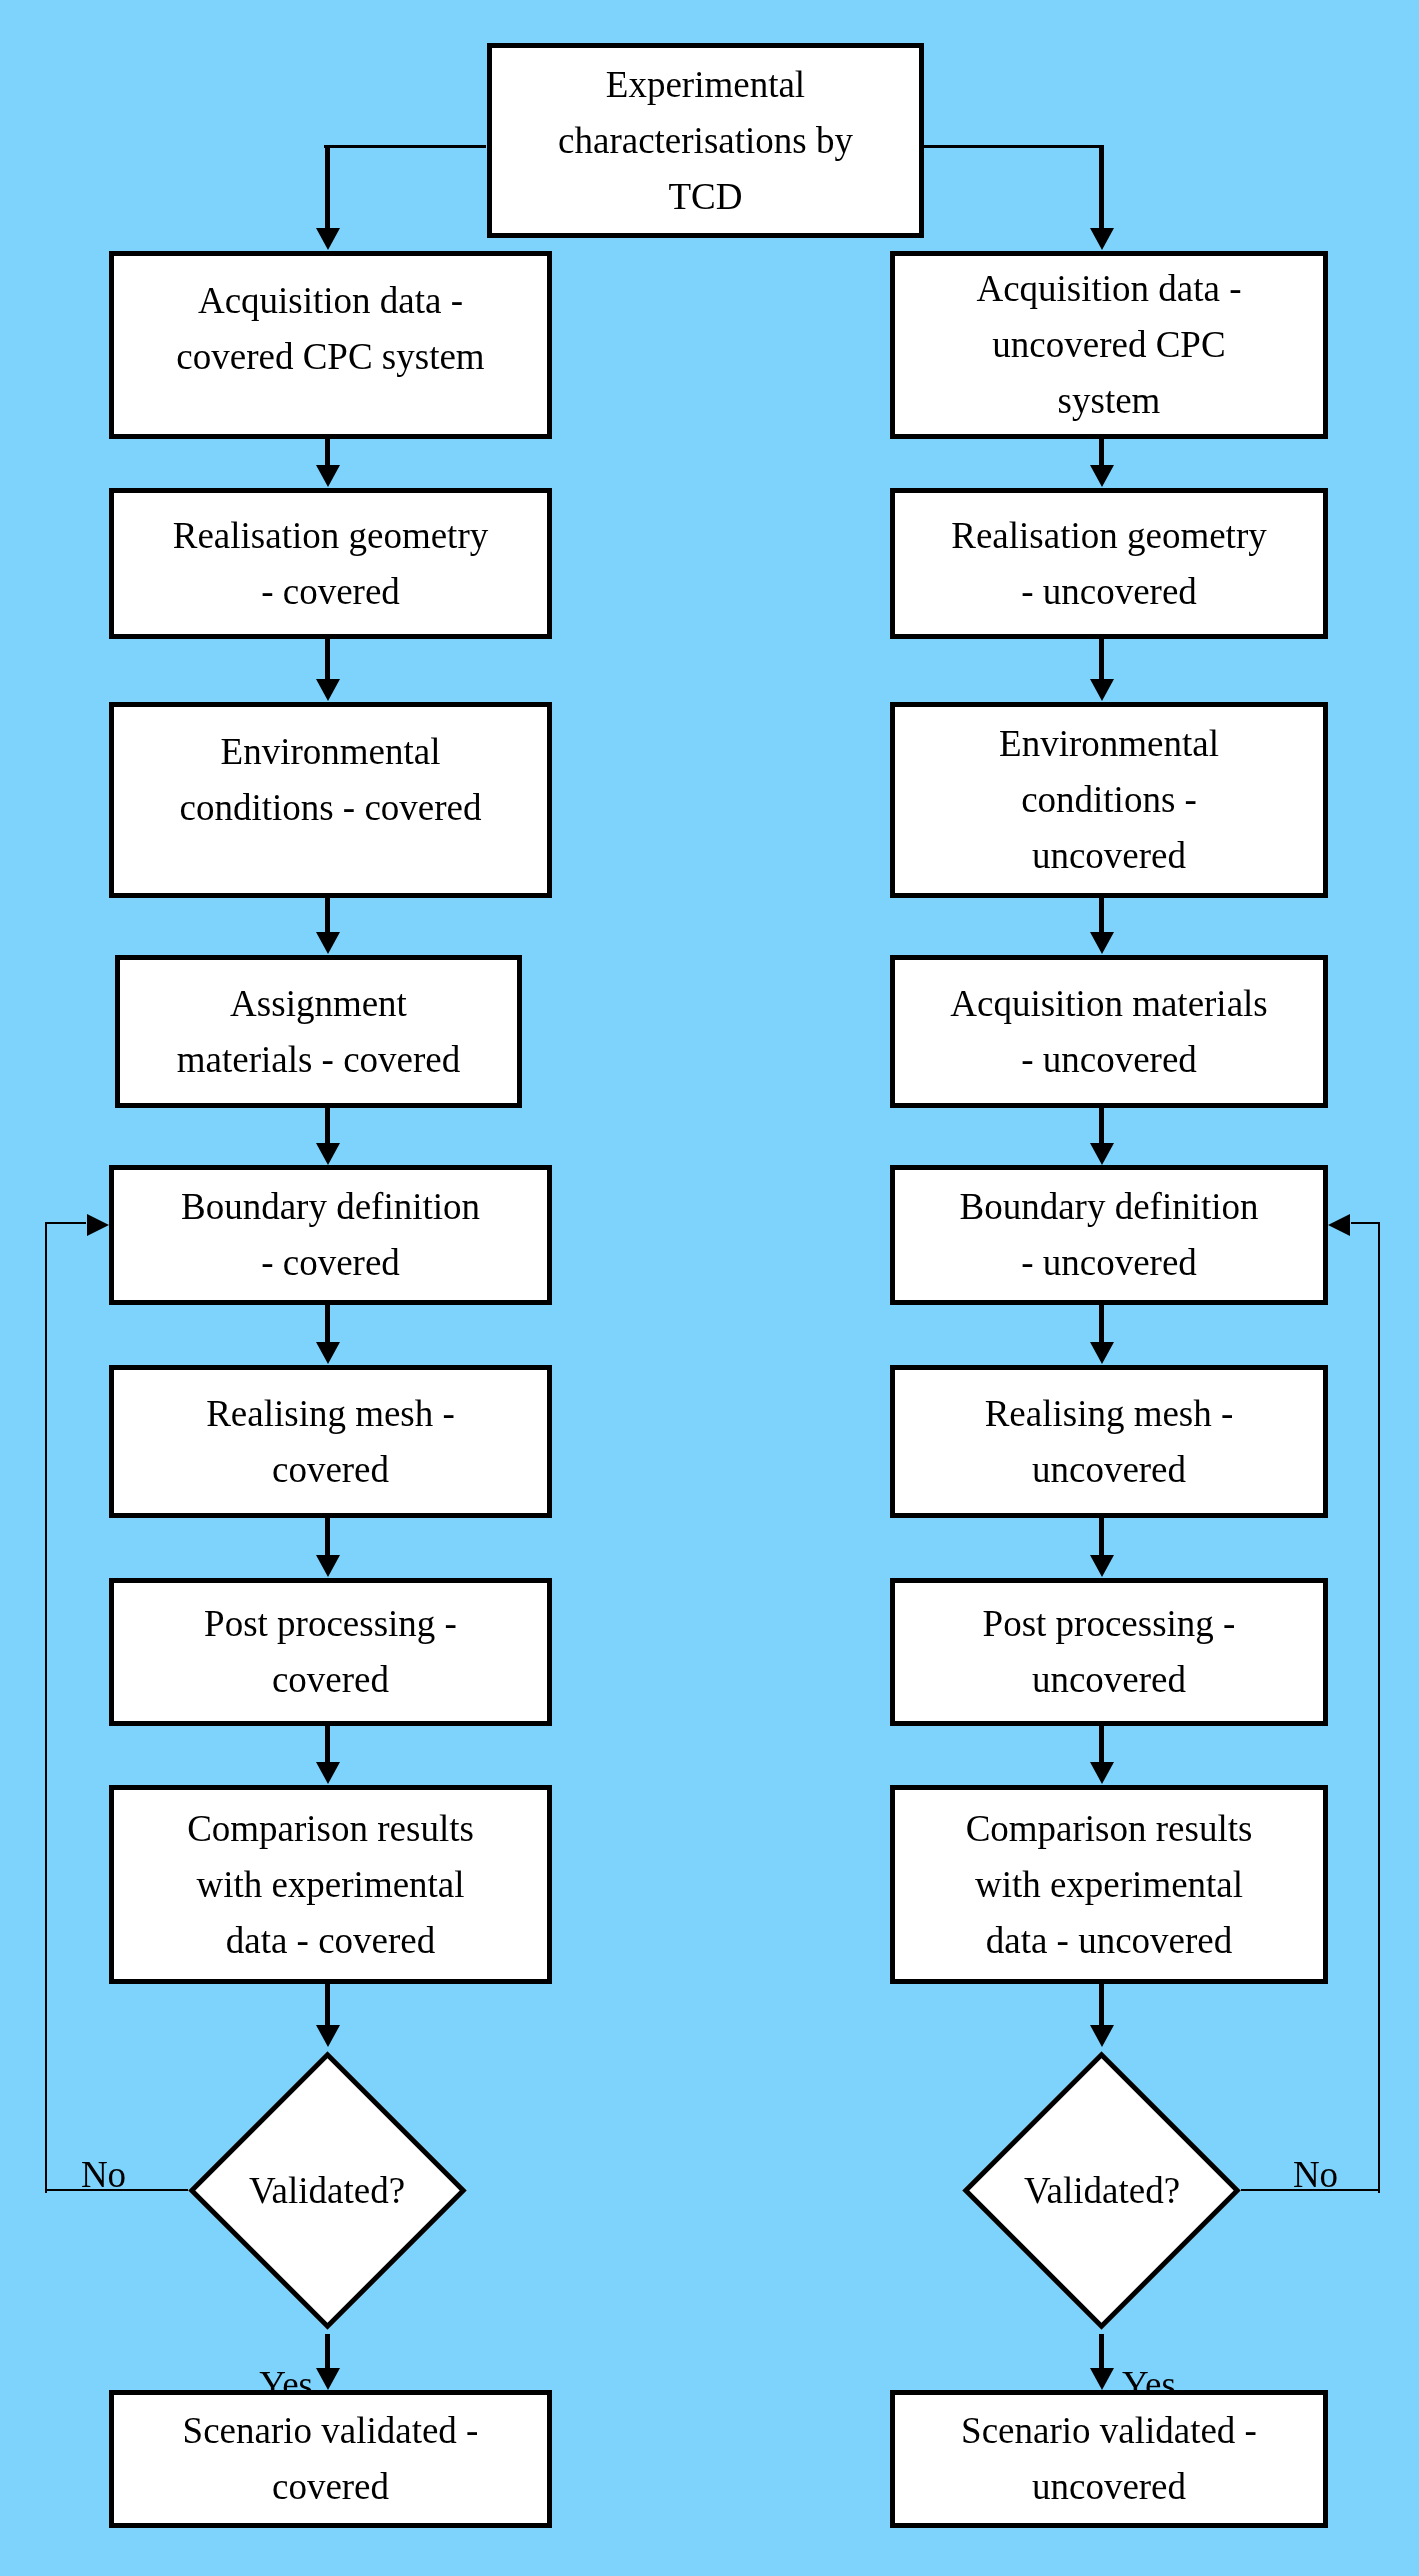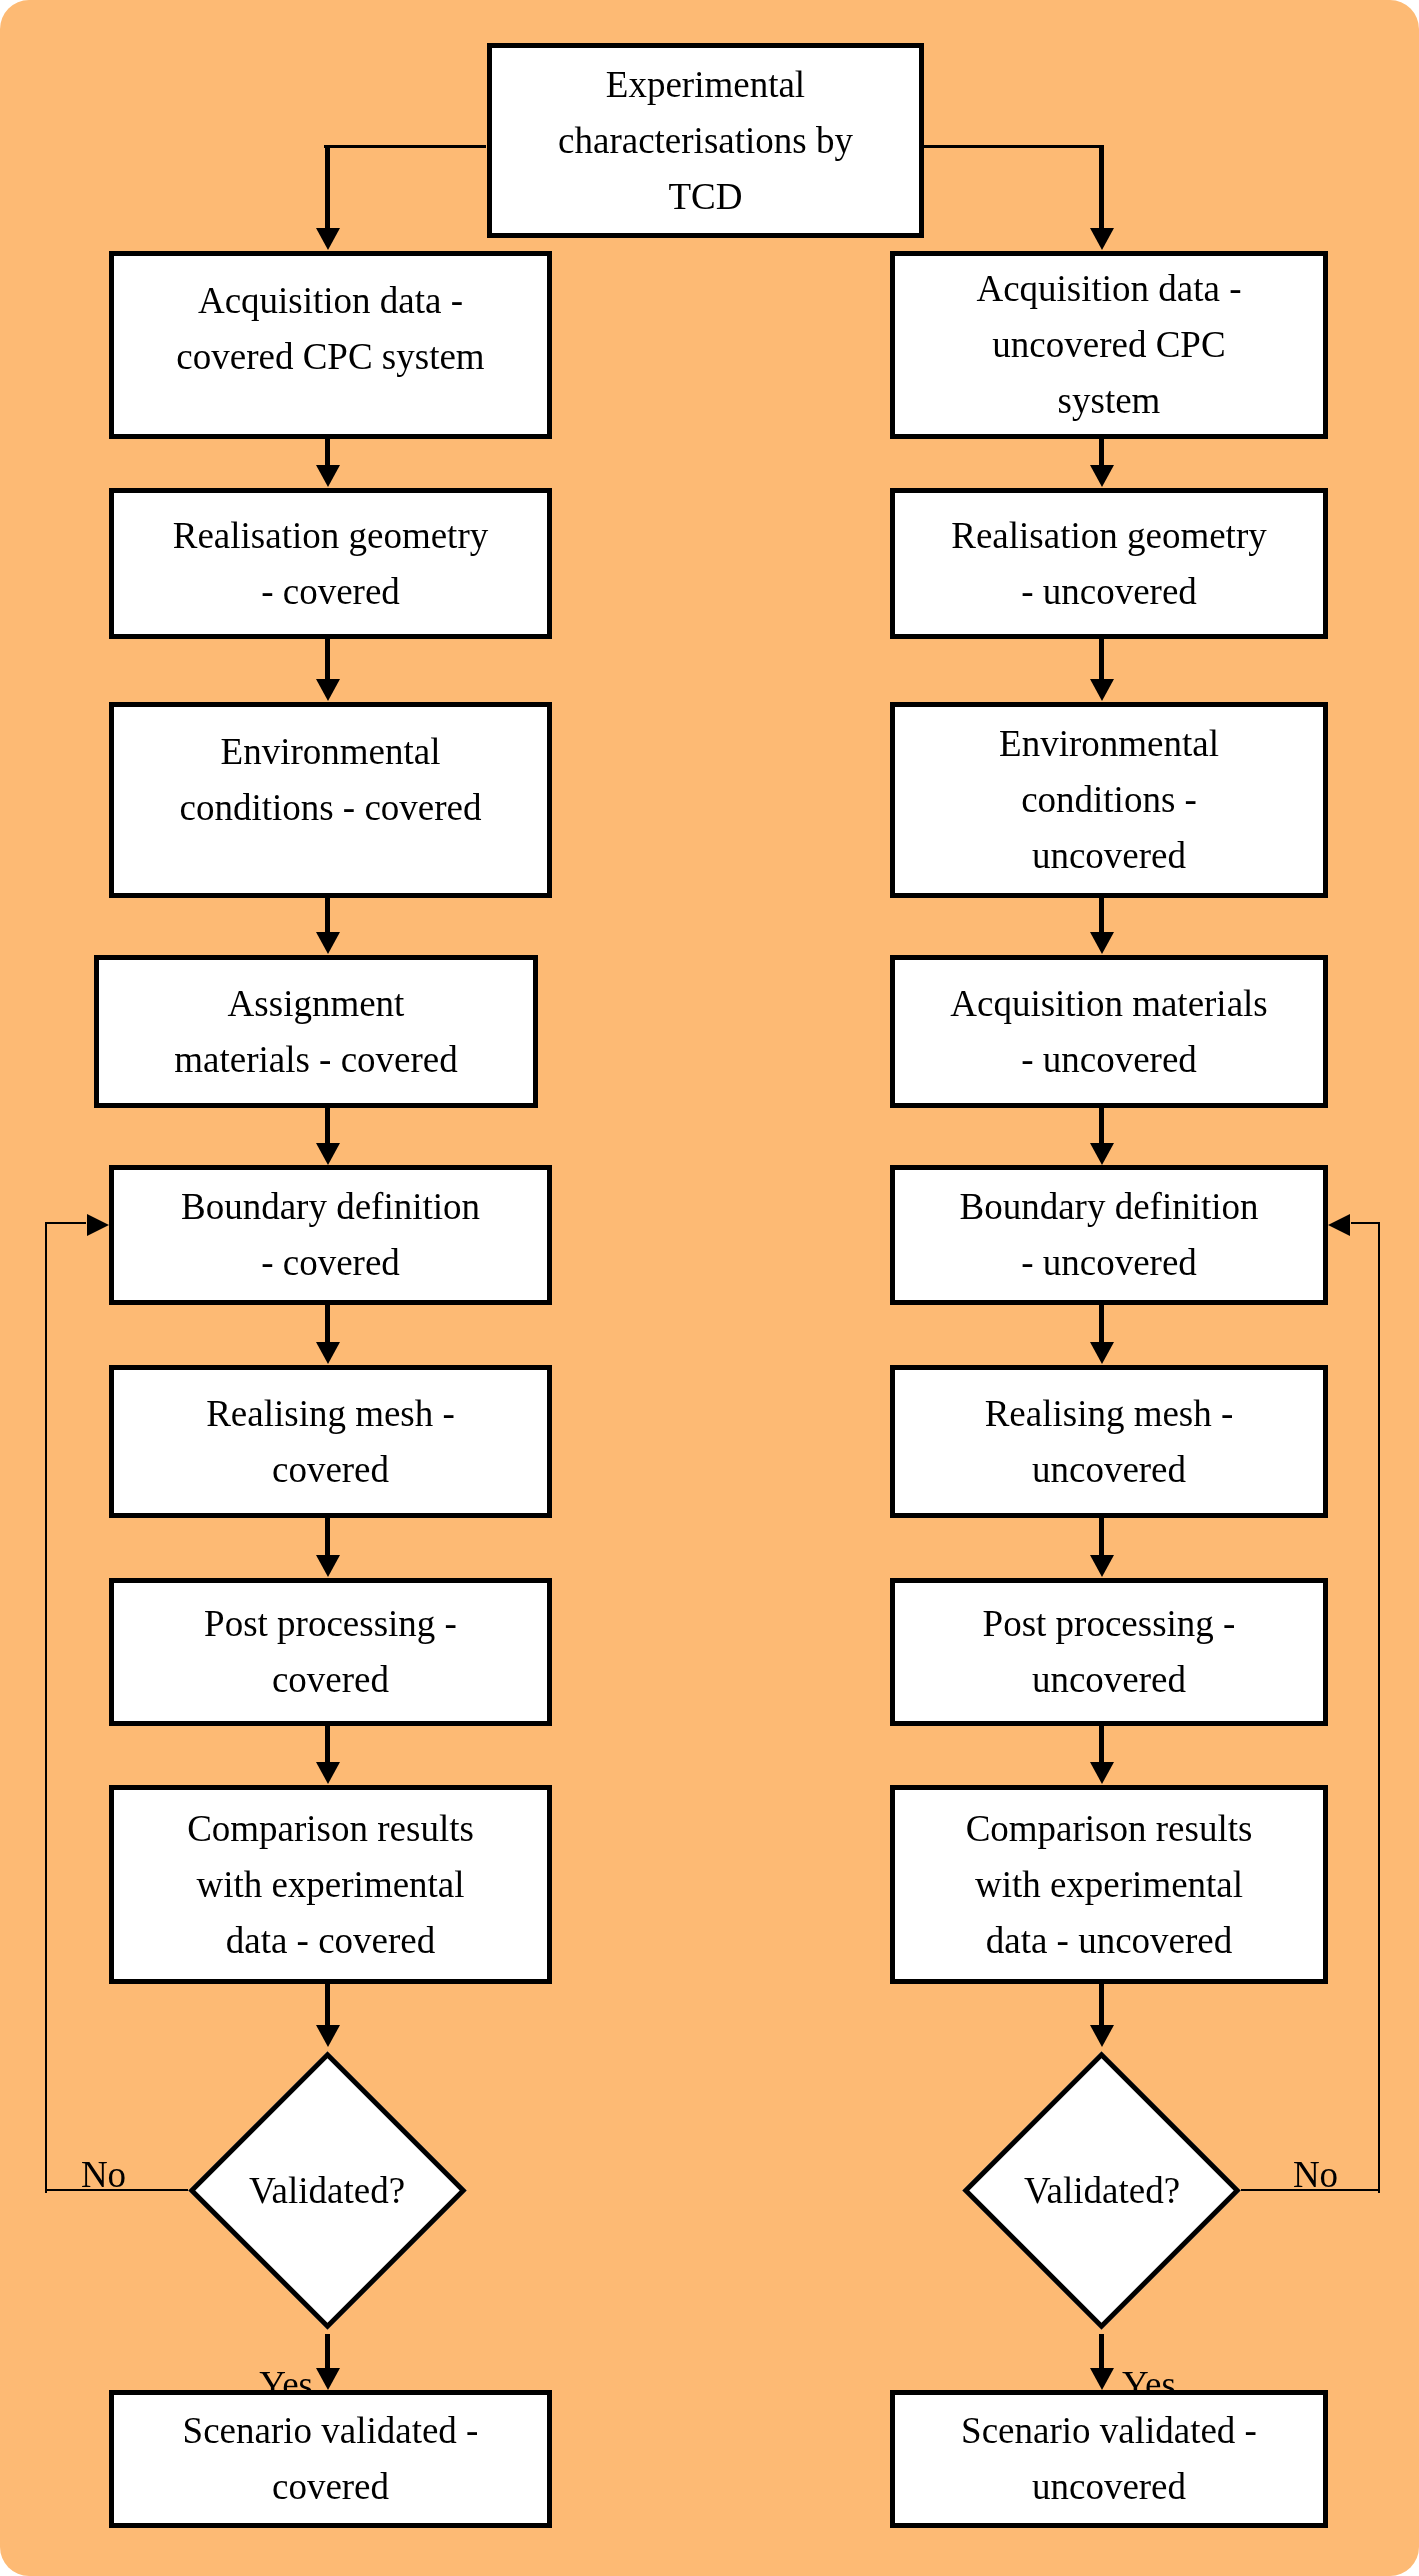--- a/index.html
+++ b/index.html
@@ -4,25 +4,24 @@
 <style>
   html, body {
     margin: 0;
     padding: 0;
     background: #ffffff;
   }
   .canvas {
     position: relative;
     width: 1419px;
     height: 2576px;
-    background: #fdba74;
+    background: #7dd3fc;
     font-family: "Liberation Serif", "DejaVu Serif", serif;
     color: #000000;
     overflow: hidden;
-    border-radius: 29px;
   }
   
   .pbox {
     position: absolute;
     box-sizing: border-box;
     border: 5.3px solid #000000;
     background: #ffffff;
     display: flex;
     align-items: center;
     justify-content: center;
@@ -115,21 +114,21 @@
 covered CPC system</div>
   </div>
   <div class="pbox" style="left:109px; top:488px; width:443px; height:151px;">
     <div class="lbl">Realisation geometry
 - covered</div>
   </div>
   <div class="pbox text-top" style="left:109px; top:702px; width:443px; height:196px;">
     <div class="lbl">Environmental
 conditions - covered</div>
   </div>
-  <div class="pbox" style="left:94px; top:955px; width:444px; height:153px;">
+  <div class="pbox" style="left:115px; top:955px; width:407px; height:153px;">
     <div class="lbl">Assignment
 materials - covered</div>
   </div>
   <div class="pbox" style="left:109px; top:1165px; width:443px; height:140px;">
     <div class="lbl">Boundary definition
 - covered</div>
   </div>
   <div class="pbox" style="left:109px; top:1365px; width:443px; height:153px;">
     <div class="lbl">Realising mesh -
 covered</div>

